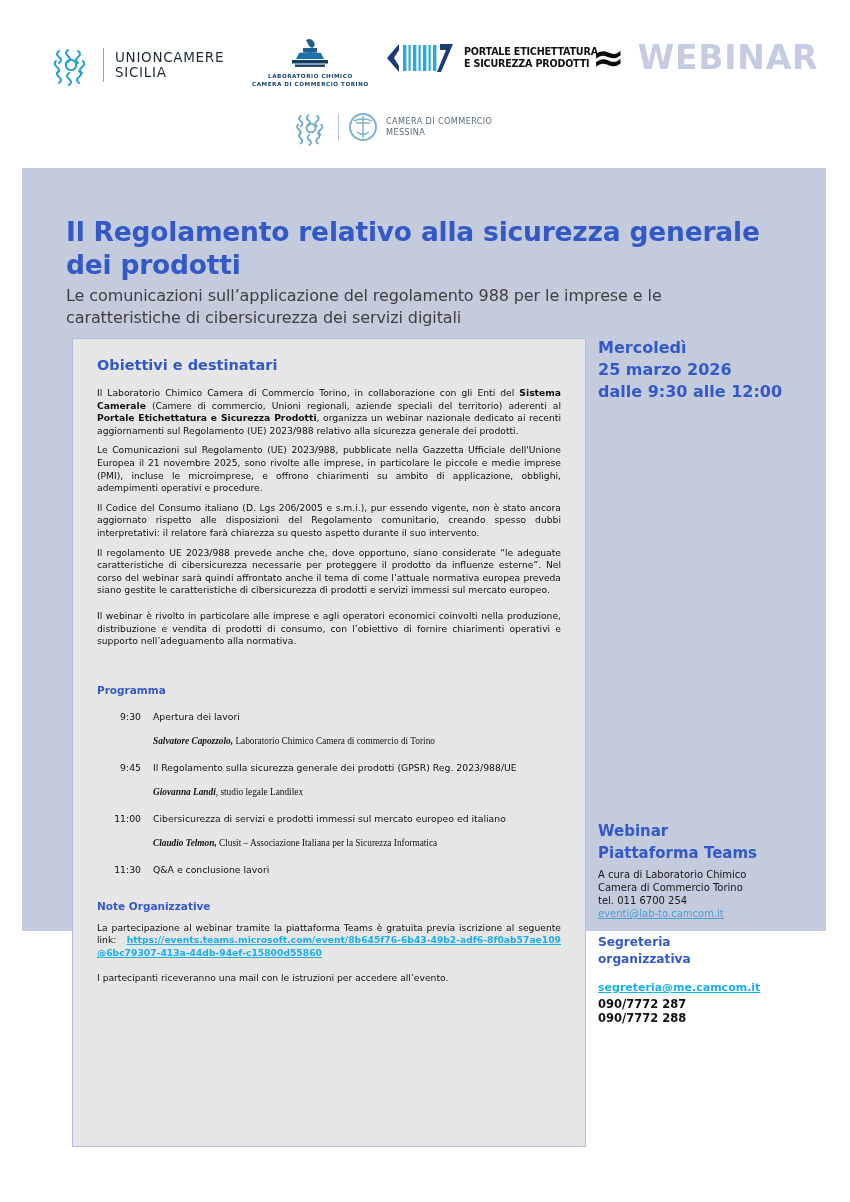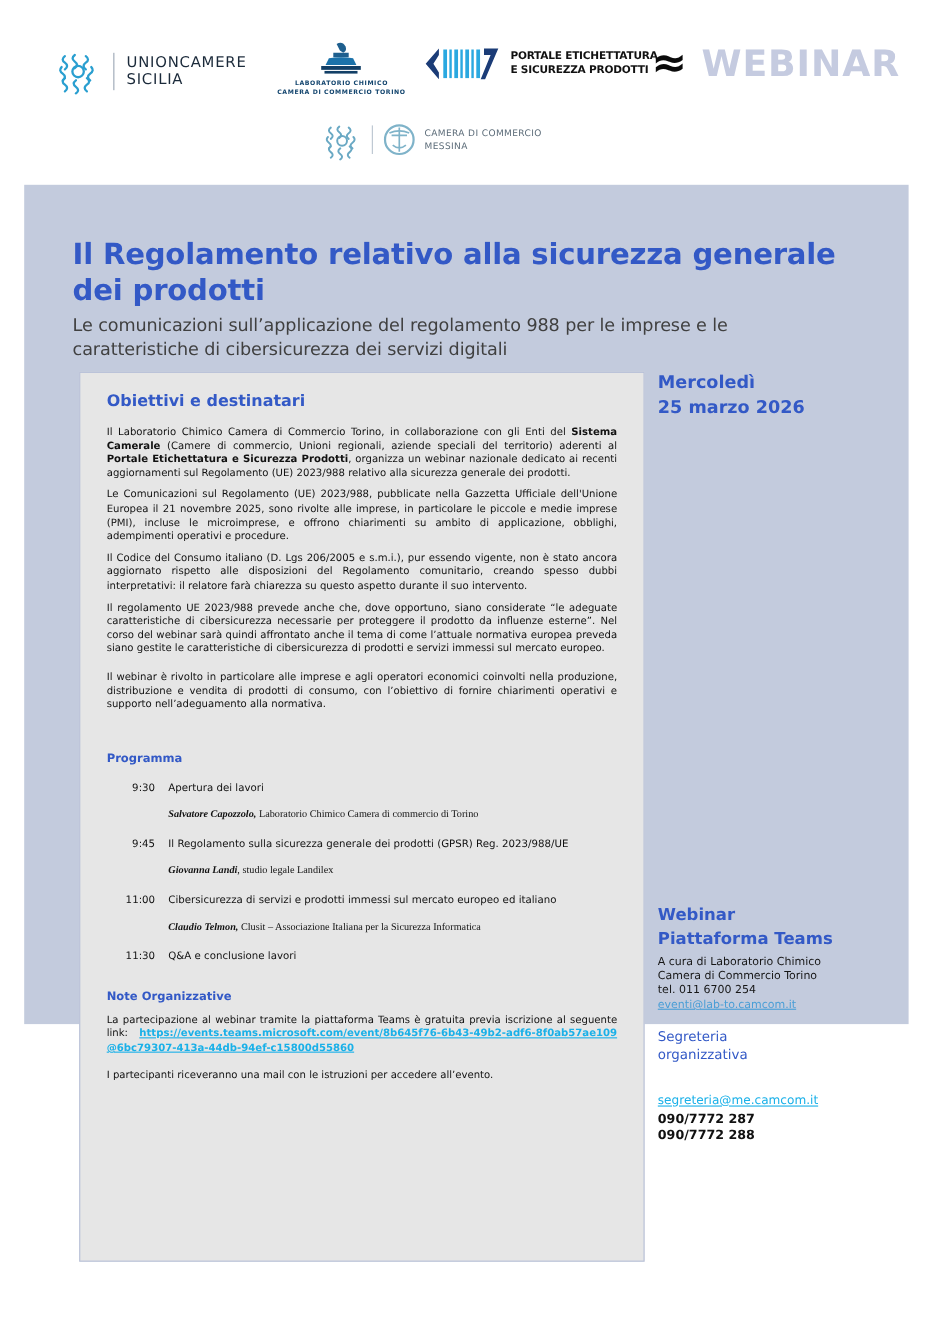--- a/index.html
+++ b/index.html
@@ -143,25 +143,25 @@
   }
   .teams-lines{
     font-size:10px;line-height:13px;color:#161616;
   }
   .teams-lines a{color:#4a9ed6;text-decoration:underline;}
 
   .segreteria-block{
     position:absolute;left:598px;top:934px;width:230px;
   }
   .seg-title{
-    color:#3359c6;font-weight:400;font-size:12.2px;line-height:17px;
-    margin:0 0 25px 0;
+    color:#3359c6;font-weight:700;font-size:12.2px;line-height:17px;
+    margin:0 0 12px 0;
   }
   .seg-mail{
-    display:block;color:#19b0e8;text-decoration:underline;font-weight:400;
+    display:block;color:#19b0e8;text-decoration:underline;font-weight:700;
     font-size:11px;line-height:15px;margin-bottom:2px;
   }
   .seg-phone{
     font-size:11.5px;line-height:14px;color:#111;font-weight:700;
   }
 </style>
 </head>
 <body>
 
 <div class="logo-bar">
@@ -274,20 +274,21 @@
 <div class="panel">
   <div class="title-block">
     <h1 class="title-main">Il Regolamento relativo alla sicurezza generale dei prodotti</h1>
     <p class="title-sub">Le comunicazioni sull’applicazione del regolamento 988 per le imprese e le caratteristiche di cibersicurezza dei servizi digitali</p>
   </div>
 </div>
 
 <div class="date-block">
   <div>Mercoledì</div>
   <div>25 marzo 2026</div>
+  <div>dalle 9:30 alle 12:00</div>
 </div>
 
 <div class="teams-block">
   <div class="teams-title">
     <div>Webinar</div>
     <div>Piattaforma Teams</div>
   </div>
   <div class="teams-lines">
     <div>A cura di Laboratorio Chimico</div>
     <div>Camera di Commercio Torino</div>

